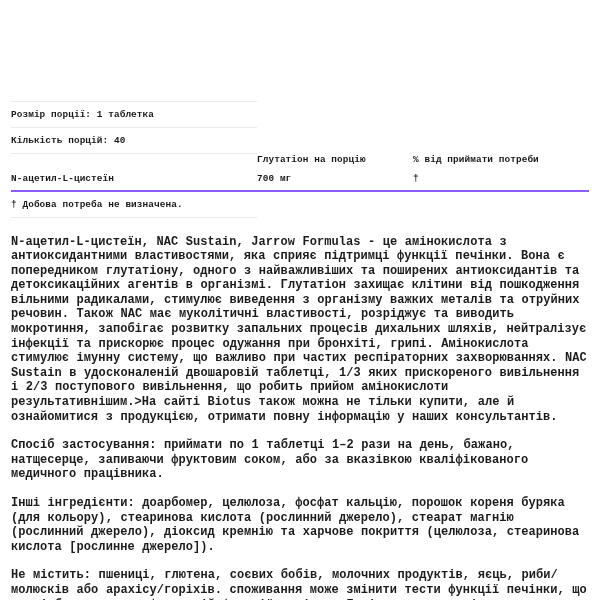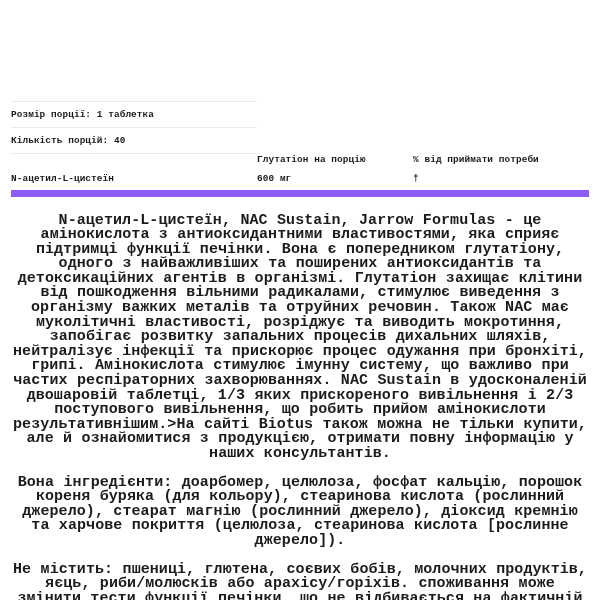--- a/index.html
+++ b/index.html
@@ -51,40 +51,40 @@
     border-bottom: 1px solid #eaeaea;
     padding: 7px 0 7px 0;
   }
   .row-partial td.c2,
   .row-partial td.c3 {
     border-bottom: none;
   }
 
   
   .row-full td {
-    border-bottom: 7px solid #8b5cf6;
+    border-bottom: 2px solid #8b5cf6;
     padding: 8px 0 6px 0;
   }
 
   .facts .top-rule td.c1 {
     border-top: 1px solid #eaeaea;
   }
 
   
   .body-copy {
     margin-top: 17px;
     width: 578px;
   }
   .body-copy p {
     margin: 0 0 14px 0;
-    font-size: 15px;
+    font-size: 12px;
     line-height: 14.6px;
     font-weight: 700;
     color: #1c1c1c;
-    text-align: center;
+    text-align: left;
     letter-spacing: 0.005em;
     word-spacing: 0.02em;
   }
   .body-copy p:last-child {
     margin-bottom: 12px;
   }
 </style>
 </head>
 <body>
 
@@ -106,27 +106,33 @@
       </tr>
 
       <tr class="row-full">
         <th class="c1 col-name"></th>
         <th class="c2 col-amount">Глутатіон на порцію</th>
         <th class="c3 col-dv">% від приймати потреби</th>
       </tr>
 
       <tr class="row-full">
         <td class="c1 col-name">N-ацетил-L-цистеїн</td>
-        <td class="c2 col-amount">600 мг</td>
+        <td class="c2 col-amount">700 мг</td>
         <td class="c3 col-dv">†</td>
       </tr>
 
+      <tr class="row-partial">
+        <td class="c1 col-name">† Добова потреба не визначена.</td>
+        <td class="c2 col-amount"></td>
+        <td class="c3 col-dv"></td>
+      </tr>
 
     </tbody>
   </table>
 
   <div class="body-copy">
     <p>N-ацетил-L-цистеїн, NAC Sustain, Jarrow Formulas  - це амінокислота з антиоксидантними властивостями, яка сприяє підтримці функції печінки. Вона є попередником глутатіону, одного з найважливіших та поширених антиоксидантів та детоксикаційних агентів в організмі. Глутатіон захищає клітини від пошкодження вільними радикалами, стимулює виведення з організму важких металів та отруйних речовин. Також NAC має муколітичні властивості, розріджує та виводить мокротиння, запобігає розвитку запальних процесів дихальних шляхів, нейтралізує інфекції та прискорює процес одужання при бронхіті, грипі. Амінокислота стимулює імунну систему, що важливо при частих респіраторних захворюваннях. NAC Sustain в удосконаленій двошаровій таблетці, 1/3 яких прискореного вивільнення і 2/3 поступового вивільнення, що робить прийом амінокислоти результативнішим.&gt;На сайті Biotus також можна не тільки купити, але й ознайомитися з продукцією, отримати повну інформацію у наших консультантів.</p>
-    <p>Вона інгредієнти: доарбомер, целюлоза, фосфат кальцію, порошок кореня буряка (для кольору), стеаринова кислота (рослинний джерело), стеарат магнію (рослинний джерело), діоксид кремнію та харчове покриття (целюлоза, стеаринова кислота [рослинне джерело]).</p>
+    <p>Спосіб застосування: приймати по 1 таблетці 1–2 рази на день, бажано, натщесерце, запиваючи фруктовим соком, або за вказівкою кваліфікованого медичного працівника.</p>
+    <p>Інші інгредієнти: доарбомер, целюлоза, фосфат кальцію, порошок кореня буряка (для кольору), стеаринова кислота (рослинний джерело), стеарат магнію (рослинний джерело), діоксид кремнію та харчове покриття (целюлоза, стеаринова кислота [рослинне джерело]).</p>
     <p>Не містить: пшениці, глютена, соєвих бобів, молочних продуктів, яєць, риби/молюсків або арахісу/горіхів. споживання може змінити тести функції печінки, що не відбивається на фактичній функції печінки. Повідомте свого лікаря, що ви приймаєте NAC, якщо ви проходите тести функції печінки. Проконсультуйтеся з лікарем перед використанням цього продукту, якщо ви намагаєтеся завагітніти, вагітні або годуєте грудьми, молодше 18 років або маєте захворювання; якщо виникають побічні реакції, припиніть використання. Зберігати в недоступному для дітей місці. Зберігати в прохолодному сухому місці.</p>
   </div>
 
 </div>
 
 </body></html>

